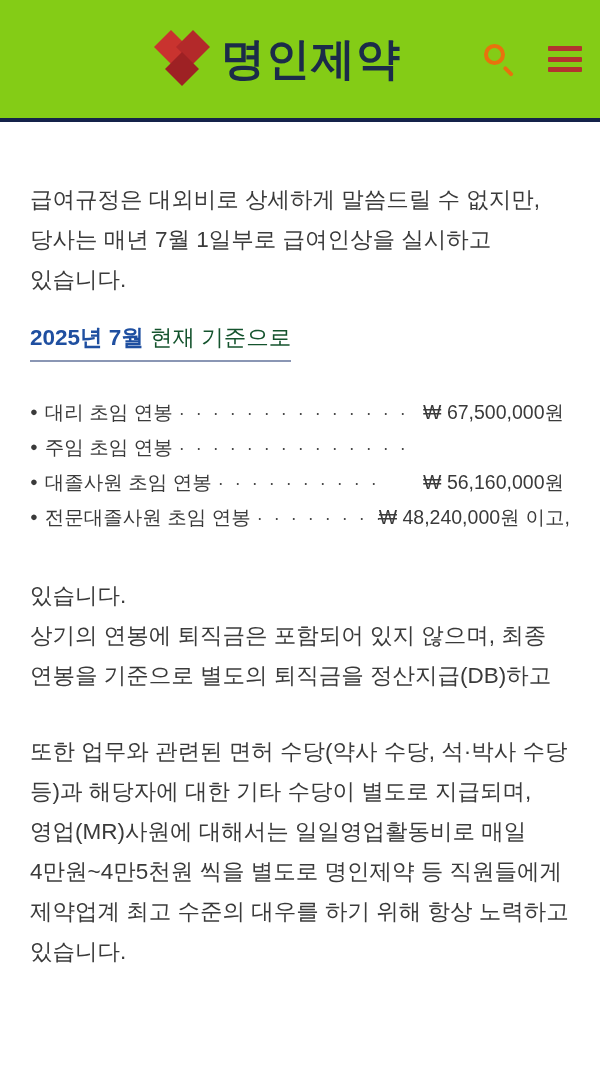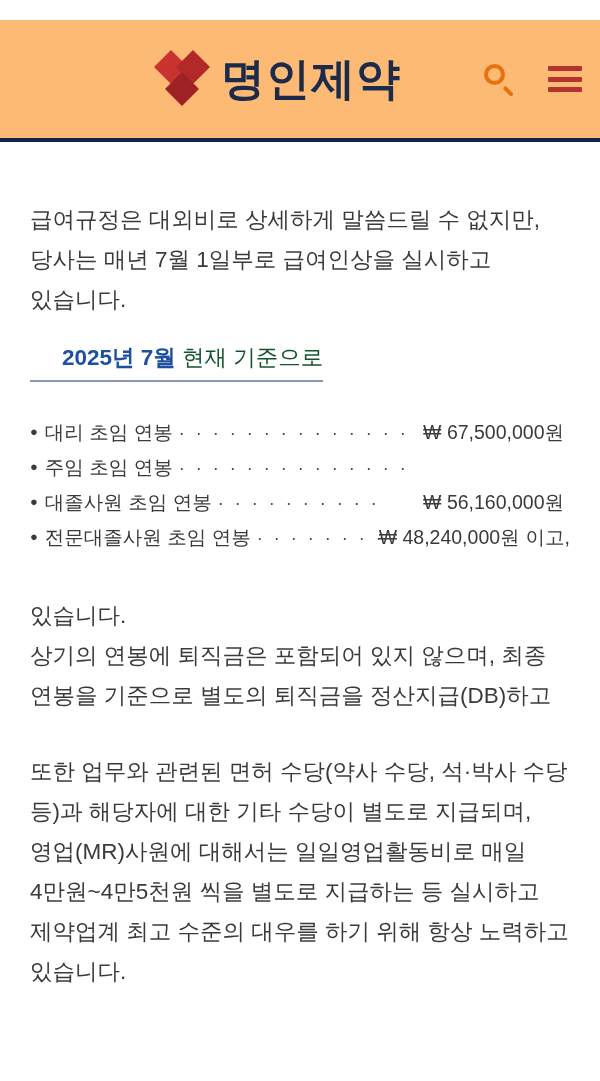--- a/index.html
+++ b/index.html
@@ -17,25 +17,24 @@
     position: relative;
     width: 600px;
     height: 1081px;
     background: #ffffff;
   }
 
   
   .header {
     position: relative;
     height: 118px;
-    background: #fdba74;
+    background: #84cc16;
     display: flex;
     align-items: flex-start;
     justify-content: center;
-    margin-top: 20px;
   }
   .header-inner {
     width: 100%;
     height: 100%;
     display: flex;
     align-items: center;
     justify-content: center;
     position: relative;
   }
   .logo {
@@ -139,21 +138,20 @@
     font-size: 22.5px;
     line-height: 40px;
     margin: 0 0 34px 0;
     display: inline-block;
     border-bottom: 2px solid #8a96b4;
     padding-bottom: 2px;
   }
   .hl-blue {
     color: #1f4fa0;
     font-weight: bold;
-    margin-left: 32px;
   }
   .hl-rest {
     color: #14532d;
   }
 
   
   .salary-list {
     list-style: none;
     margin: 0 0 40px 0;
     padding: 0;
@@ -268,18 +266,18 @@
         <span class="row-suffix">이고,</span>
       </li>
     </ul>
 
     <p class="para para-block">있습니다.</p>
     <p class="para para-block">상기의 연봉에 퇴직금은 포함되어 있지 않으며, 최종 연봉을 기준으로 별도의 퇴직금을 정산지급(DB)하고</p>
 
     <div class="gap-lg"></div>
 
     <p class="para para-block">또한 업무와 관련된 면허 수당(약사 수당, 석·박사 수당 등)과 해당자에 대한 기타 수당이 별도로 지급되며,</p>
-    <p class="para para-block">영업(MR)사원에 대해서는 일일영업활동비로 매일 4만원~4만5천원 씩을 별도로 지급하는 등 실시하고</p>
+    <p class="para para-block">영업(MR)사원에 대해서는 일일영업활동비로 매일 4만원~4만5천원 씩을 별도로 명인제약 등 직원들에게</p>
     <p class="para para-block">제약업계 최고 수준의 대우를 하기 위해 항상 노력하고 있습니다.</p>
 
   </div>
 
 </div>
 
 </body></html>

